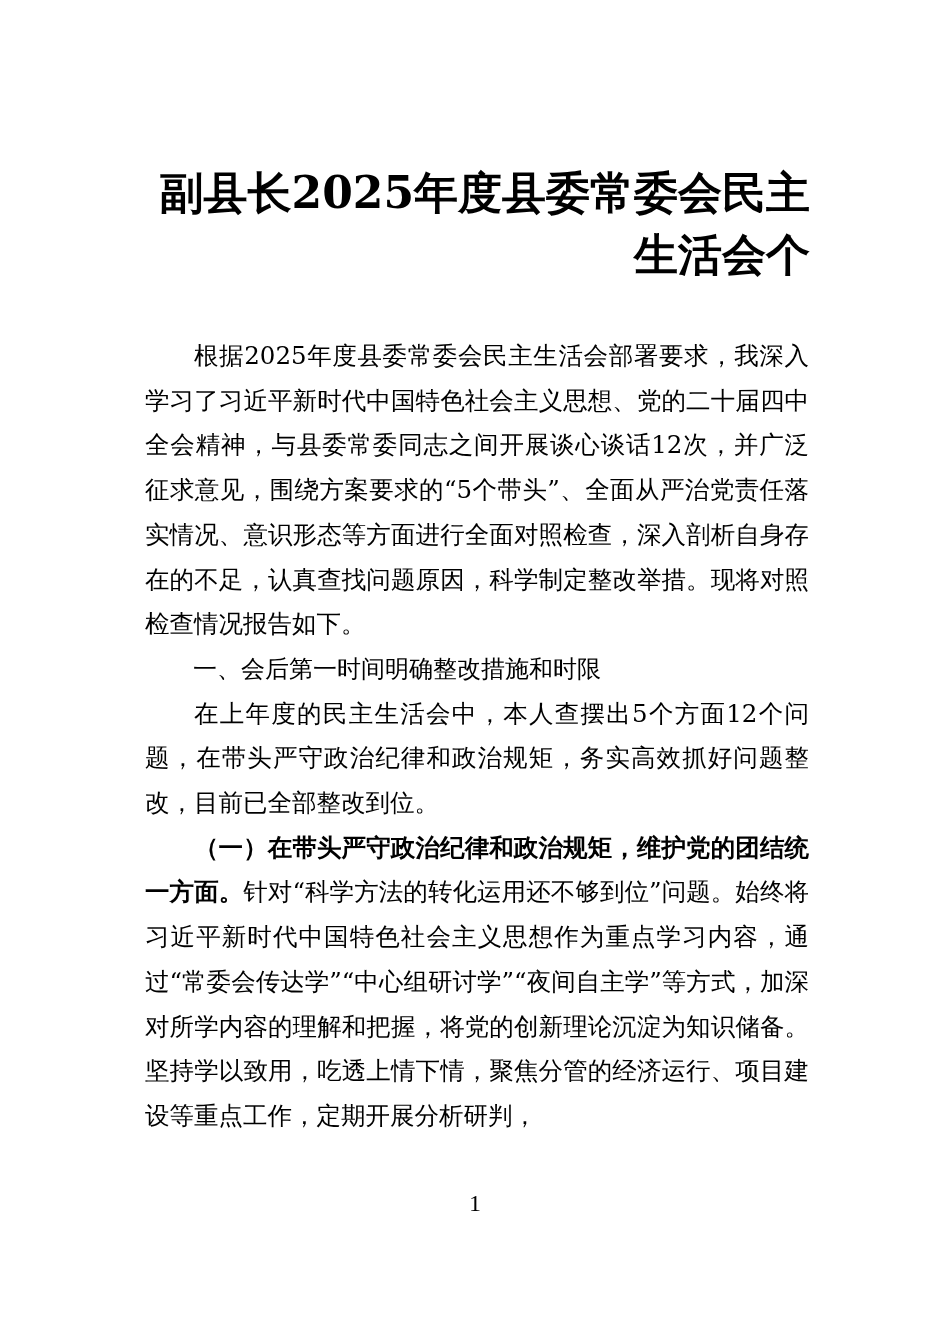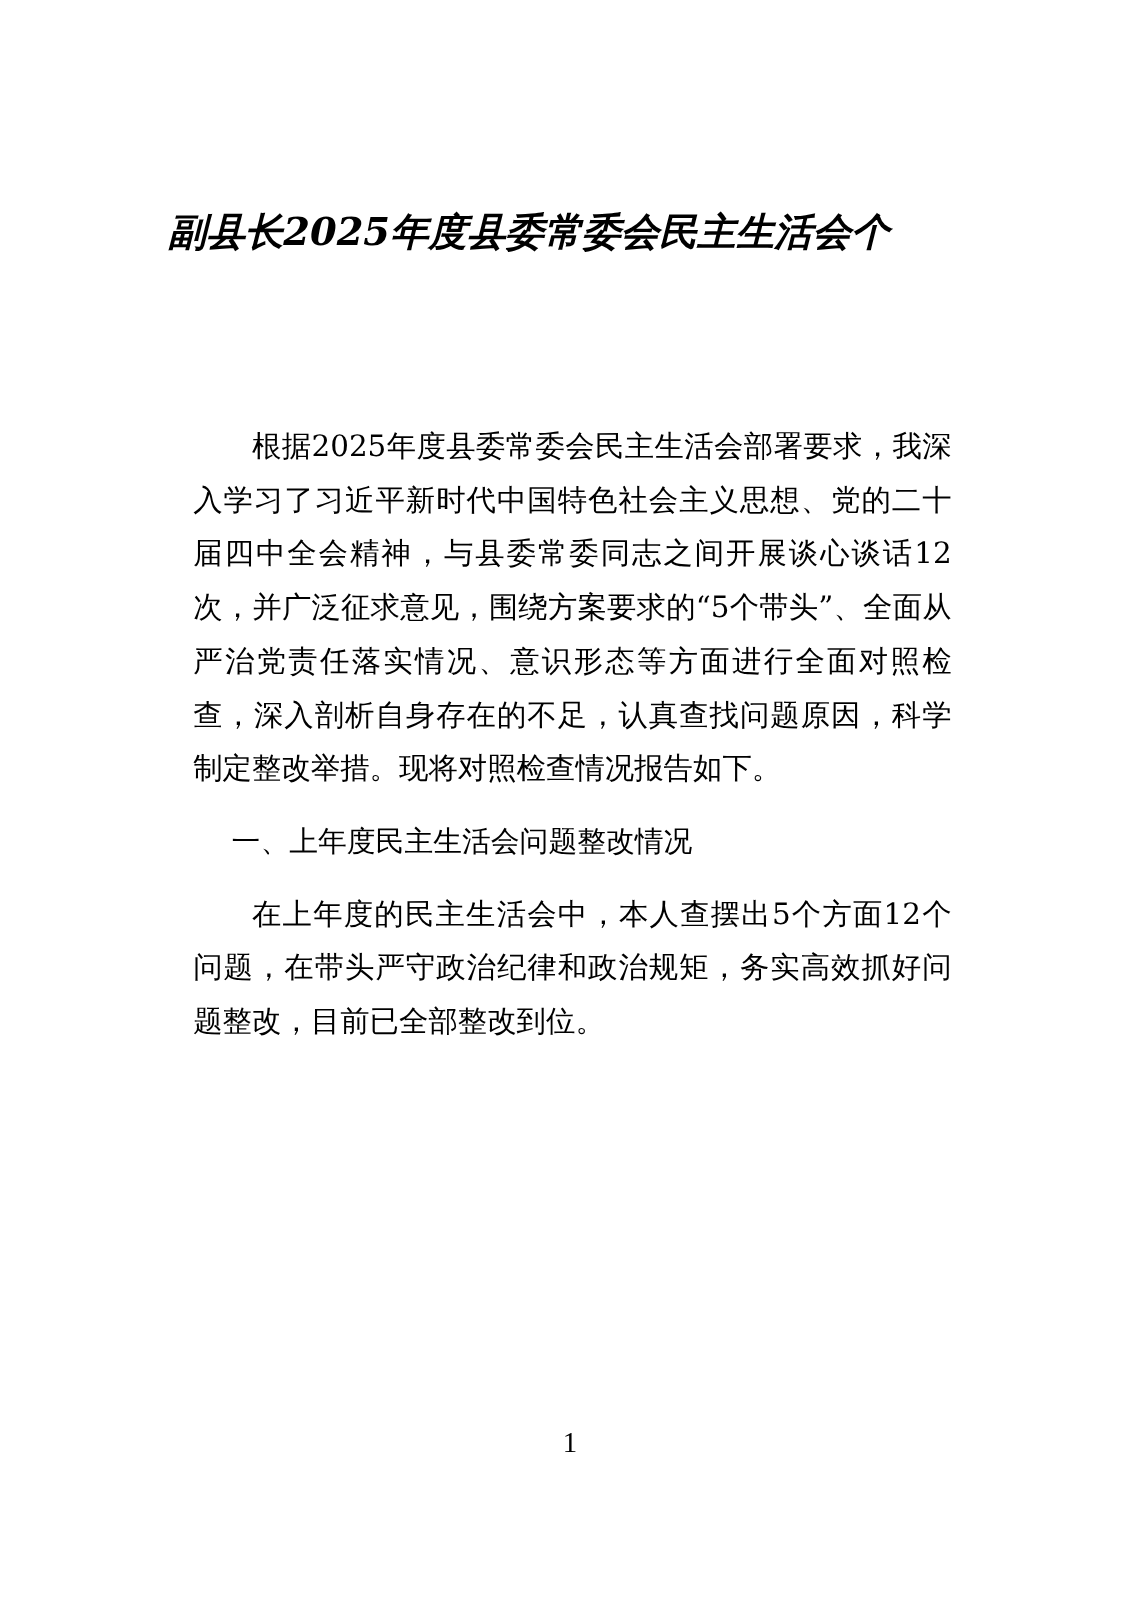--- a/index.html
+++ b/index.html
@@ -20,41 +20,40 @@
       left: 0;
       top: 0;
       width: 950px;
       height: 1344px;
       background: #ffffff;
     }
     .title {
       position: absolute;
       left: 140px;
       width: 670px;
-      text-align: left;
+      text-align: right;
       font-family: "DejaVu Serif", "Liberation Serif", serif;
       font-weight: bold;
-      font-size: 32px;
+      font-size: 44px;
       line-height: 62px;
       top: 162px;
       letter-spacing: 0px;
-      font-style: italic;
     }
     .body-text {
       position: absolute;
       left: 145px;
       width: 664px;
       top: 334px;
       font-size: 24.5px;
       line-height: 44.7px;
       text-align: justify;
       text-align-last: left;
     }
     .para {
-      margin: 16px;
+      margin: 0;
       text-indent: 2em;
       text-align: justify;
       word-break: break-all;
     }
     .heading {
       margin: 0;
       text-indent: 2em;
       font-family: "DejaVu Sans", "Liberation Sans", sans-serif;
       font-weight: normal;
       font-size: 24px;
@@ -77,19 +76,20 @@
 <body>
 
 <div class="page">
 
   <div class="title">
     <div>副县长2025年度县委常委会民主生活会个</div>
   </div>
 
   <div class="body-text">
     <p class="para">根据2025年度县委常委会民主生活会部署要求，我深入学习了习近平新时代中国特色社会主义思想、党的二十届四中全会精神，与县委常委同志之间开展谈心谈话12次，并广泛征求意见，围绕方案要求的“5个带头”、全面从严治党责任落实情况、意识形态等方面进行全面对照检查，深入剖析自身存在的不足，认真查找问题原因，科学制定整改举措。现将对照检查情况报告如下。</p>
-    <p class="heading">一、上年度民主生活会问题整改情况</p>
+    <p class="heading">一、会后第一时间明确整改措施和时限</p>
     <p class="para">在上年度的民主生活会中，本人查摆出5个方面12个问题，在带头严守政治纪律和政治规矩，务实高效抓好问题整改，目前已全部整改到位。</p>
+    <p class="para"><span class="bold-run">（一）在带头严守政治纪律和政治规矩，维护党的团结统一方面。</span><span>针对“科学方法的转化运用还不够到位”问题。始终将习近平新时代中国特色社会主义思想作为重点学习内容，通过“常委会传达学”“中心组研讨学”“夜间自主学”等方式，加深对所学内容的理解和把握，将党的创新理论沉淀为知识储备。坚持学以致用，吃透上情下情，聚焦分管的经济运行、项目建设等重点工作，定期开展分析研判，</span></p>
   </div>
 
   <div class="page-number">1</div>
 
 </div>
 
 </body></html>

